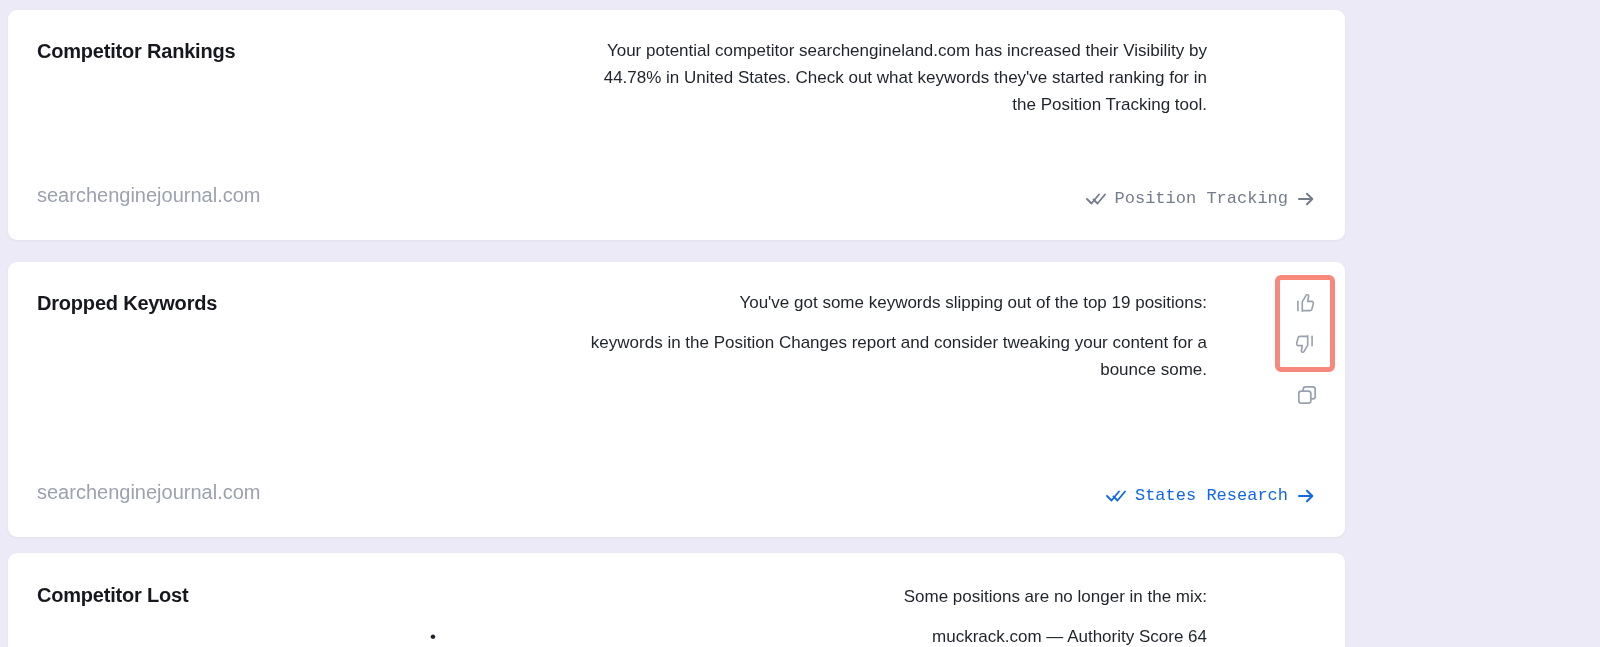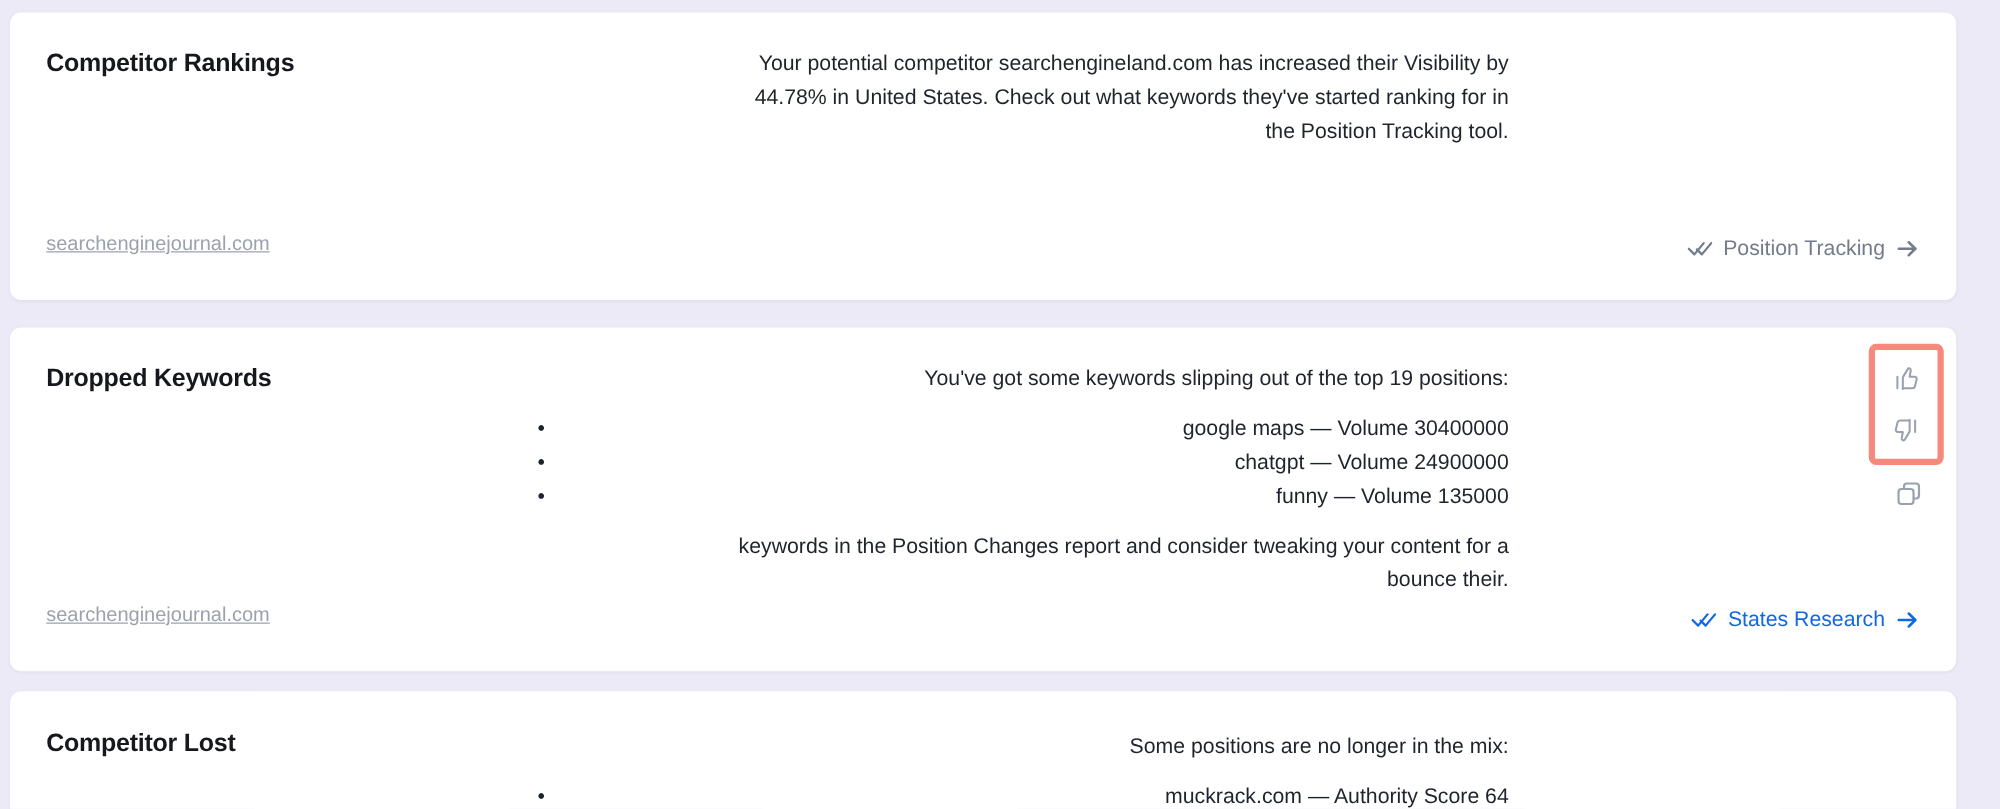--- a/index.html
+++ b/index.html
@@ -8,21 +8,21 @@
     width: 1600px; height: 647px;
     overflow: hidden;
     background: var(--c-page-bg, #EDEAF7);
     font-family: "Liberation Sans", "DejaVu Sans", sans-serif;
     color: var(--c-body, #1F232B);
   }
   .page { position: relative; width: 1600px; height: 647px; }
 
   .card {
     position: absolute;
-    left: 8px; width: 1557px;
+    left: 8px; width: 1337px;
     background: var(--c-card-bg, #FFFFFF);
     border-radius: 9px;
     box-shadow: 0 1px 3px rgba(24,28,50,0.05);
   }
   .card-1 { top: 10px;  height: 230px; }
   .card-2 { top: 262px; height: 275px; }
   .card-3 { top: 553px; height: 210px; }
 
   .card-title {
     position: absolute; left: 29px; top: 30px; margin: 0;
@@ -50,32 +50,31 @@
   .exclaim {
     display: inline-block;
     margin: 0 6px;
     color: var(--c-exclaim, #EE2A23);
     font-weight: bold; font-size: 18px;
     transform: scaleX(1.25);
   }
 
   .domain {
     position: absolute; left: 29px; bottom: 31px;
-    font-size: 16px; line-height: 27px;
+    font-size: 20px; line-height: 27px;
     color: var(--c-domain, #9CA1AE);
-    text-decoration: underline;
   }
 
   .card-link {
     position: absolute; right: 30px; bottom: 28px;
     display: flex; align-items: center; gap: 9px;
     font-size: 17px; line-height: 27px;
     text-decoration: none; cursor: pointer;
     background: none; border: none; padding: 0;
-    font-family: Liberation Sans, sans-serif;
+    font-family: Liberation Mono, monospace;
   }
   .card-link.muted  { color: var(--c-muted, #747B8B); }
   .card-link.accent { color: var(--c-accent, #1268E4); }
   .card-link .icon svg { display: block; }
 
   .fb-box {
     position: absolute; top: 13px; right: 10px;
     width: 60px; height: 97px;
     border: 5px solid var(--c-highlight, #F6897C);
     border-radius: 6px;
@@ -118,28 +117,23 @@
             <path d="M10 2.8 L15.3 8 L10 13.2"></path>
         </svg>
       </span>
     </a>
   </section>
 
   <section class="card card-2">
     <h2 class="card-title">Dropped Keywords</h2>
     <div class="card-content">
       <div class="line">You've got some keywords slipping out of the top 19 positions:</div>
-      <ul class="bullets">
-        <li>google maps — Volume 30400000</li>
-        <li>chatgpt — Volume 24900000</li>
-        <li>funny — Volume 135000</li>
-      </ul>
       <div class="outro">
         <div class="line">keywords in the Position Changes report and consider tweaking your content for a</div>
-        <div class="line">bounce their.</div>
+        <div class="line">bounce some.</div>
       </div>
     </div>
     <div class="domain">searchenginejournal.com</div>
     <a class="card-link accent">
       <span class="icon">
         <svg width="20" height="15" viewBox="0 0 20 15" fill="none" stroke="currentColor" stroke-width="1.8" stroke-linecap="round" stroke-linejoin="round">
           <path d="M1 8 L5.5 12.5 L13 3.5"></path>
             <path d="M7.5 8.5 L11.5 12.5 L19 3.5"></path>
         </svg>
       </span>

